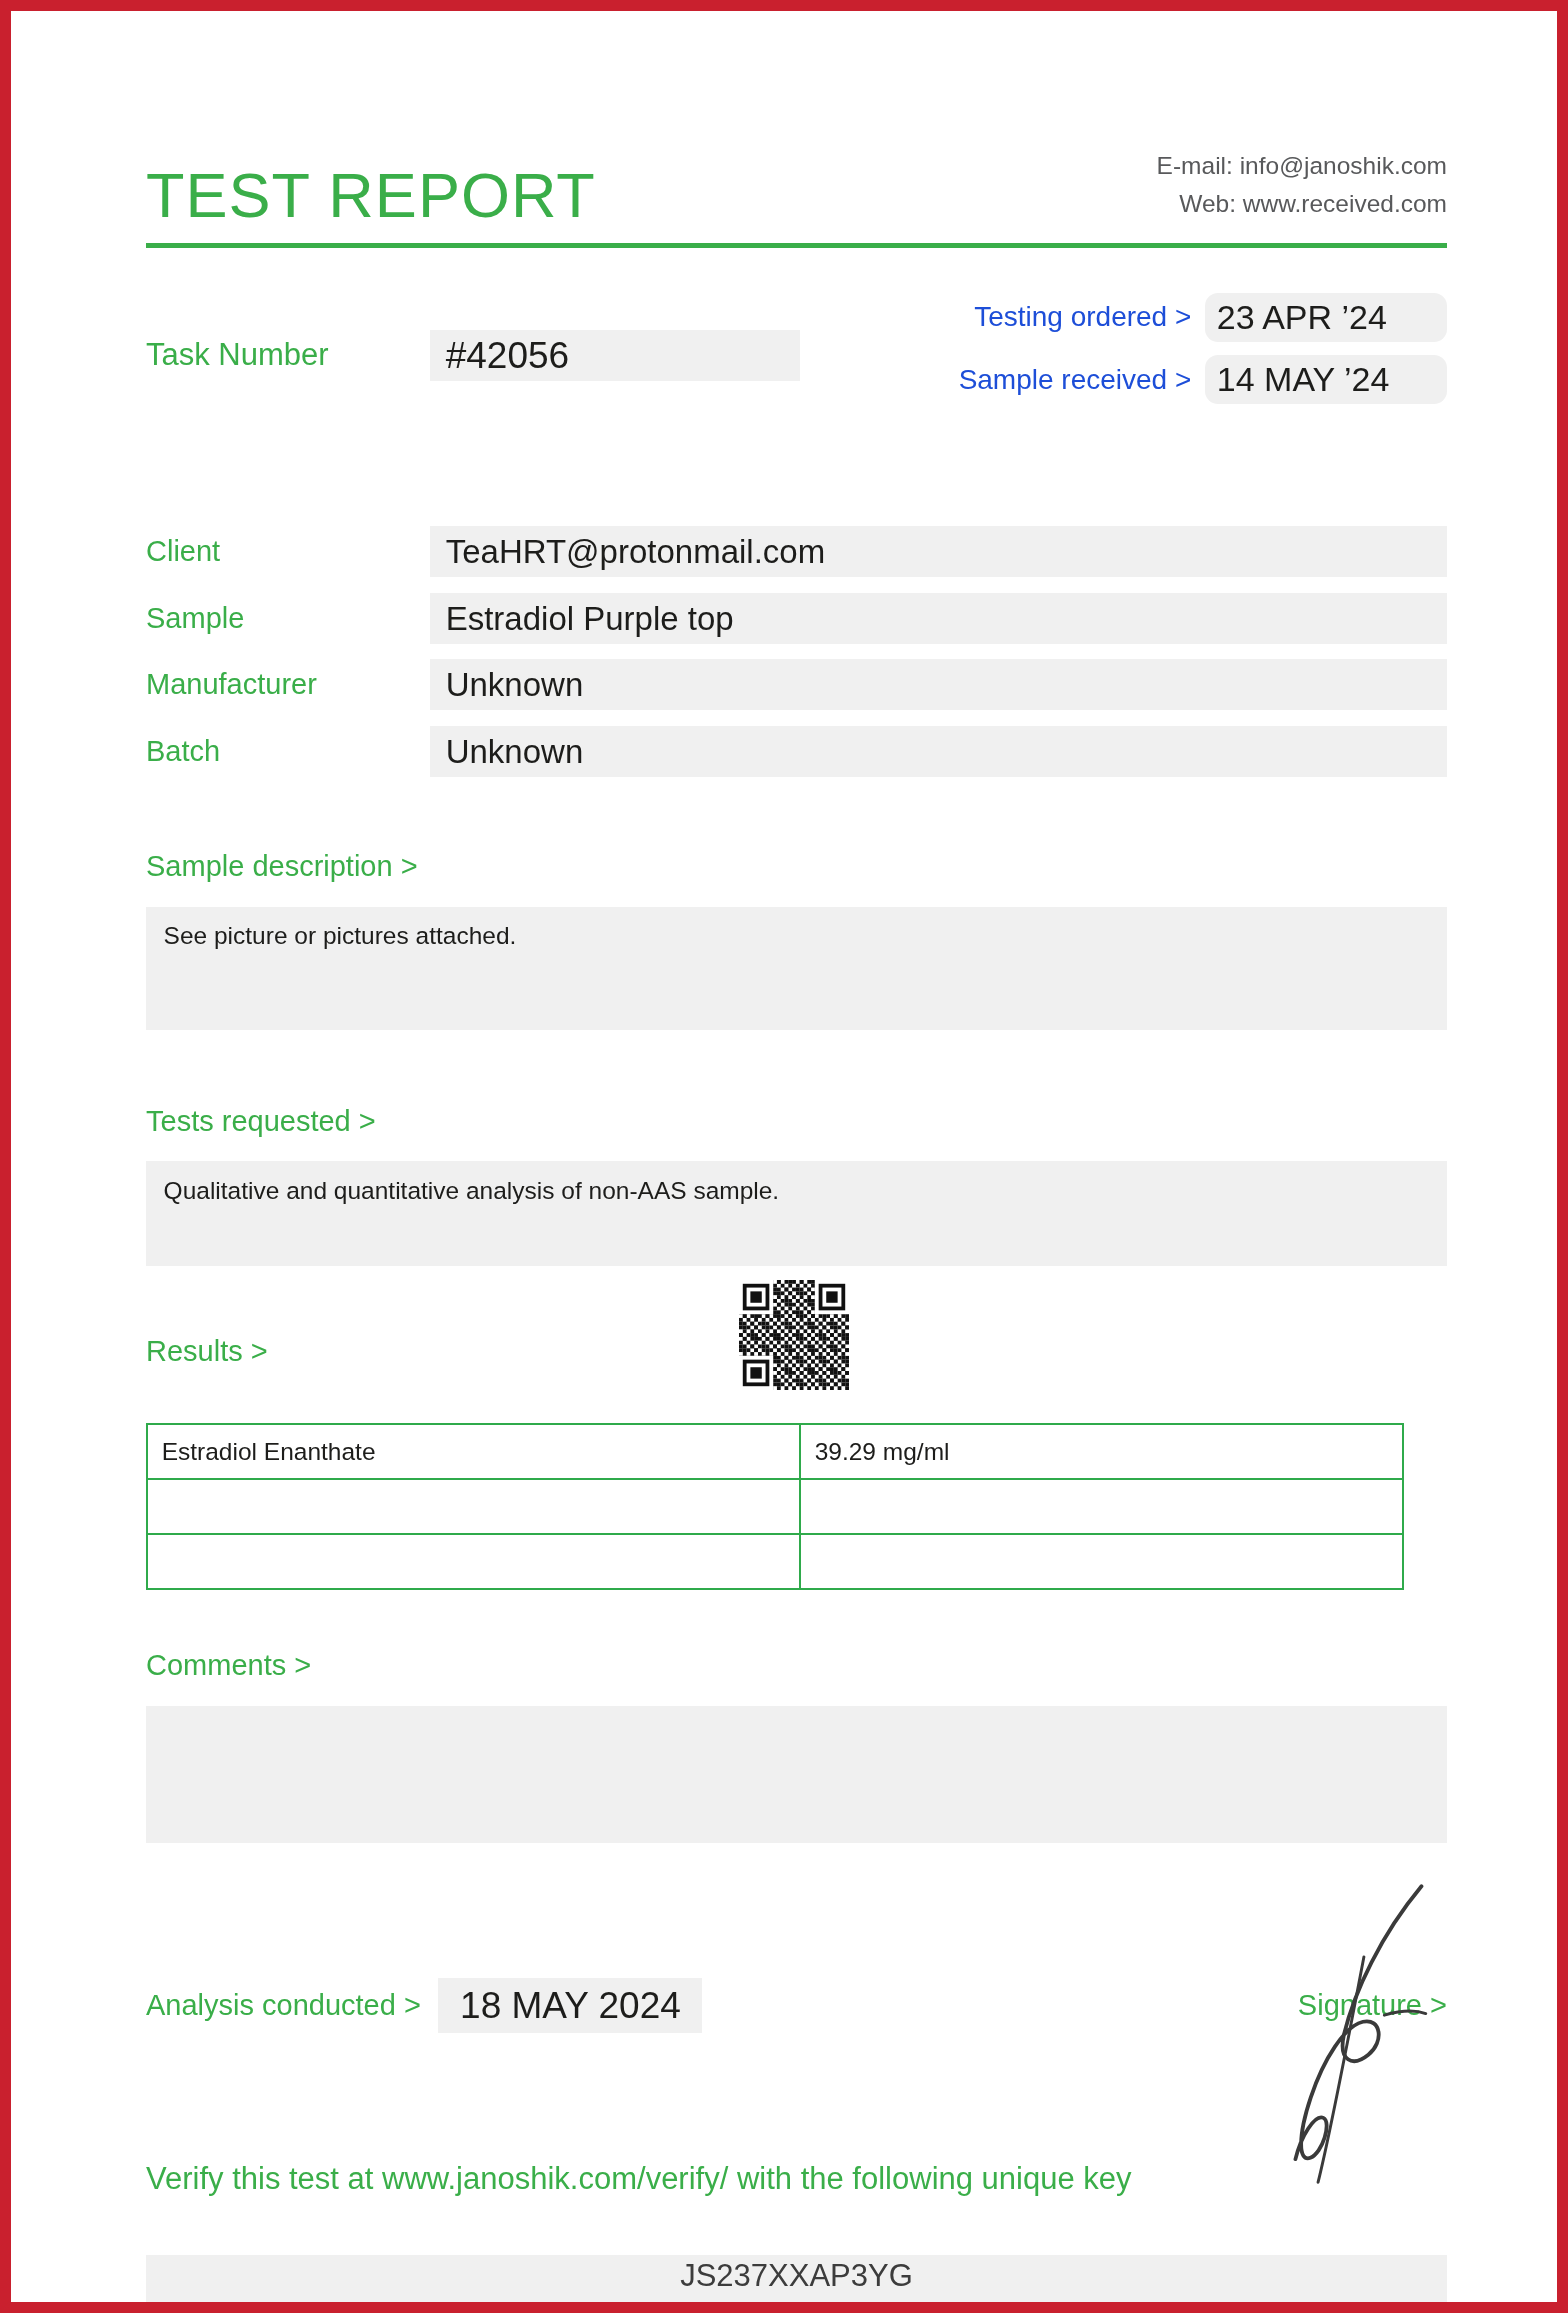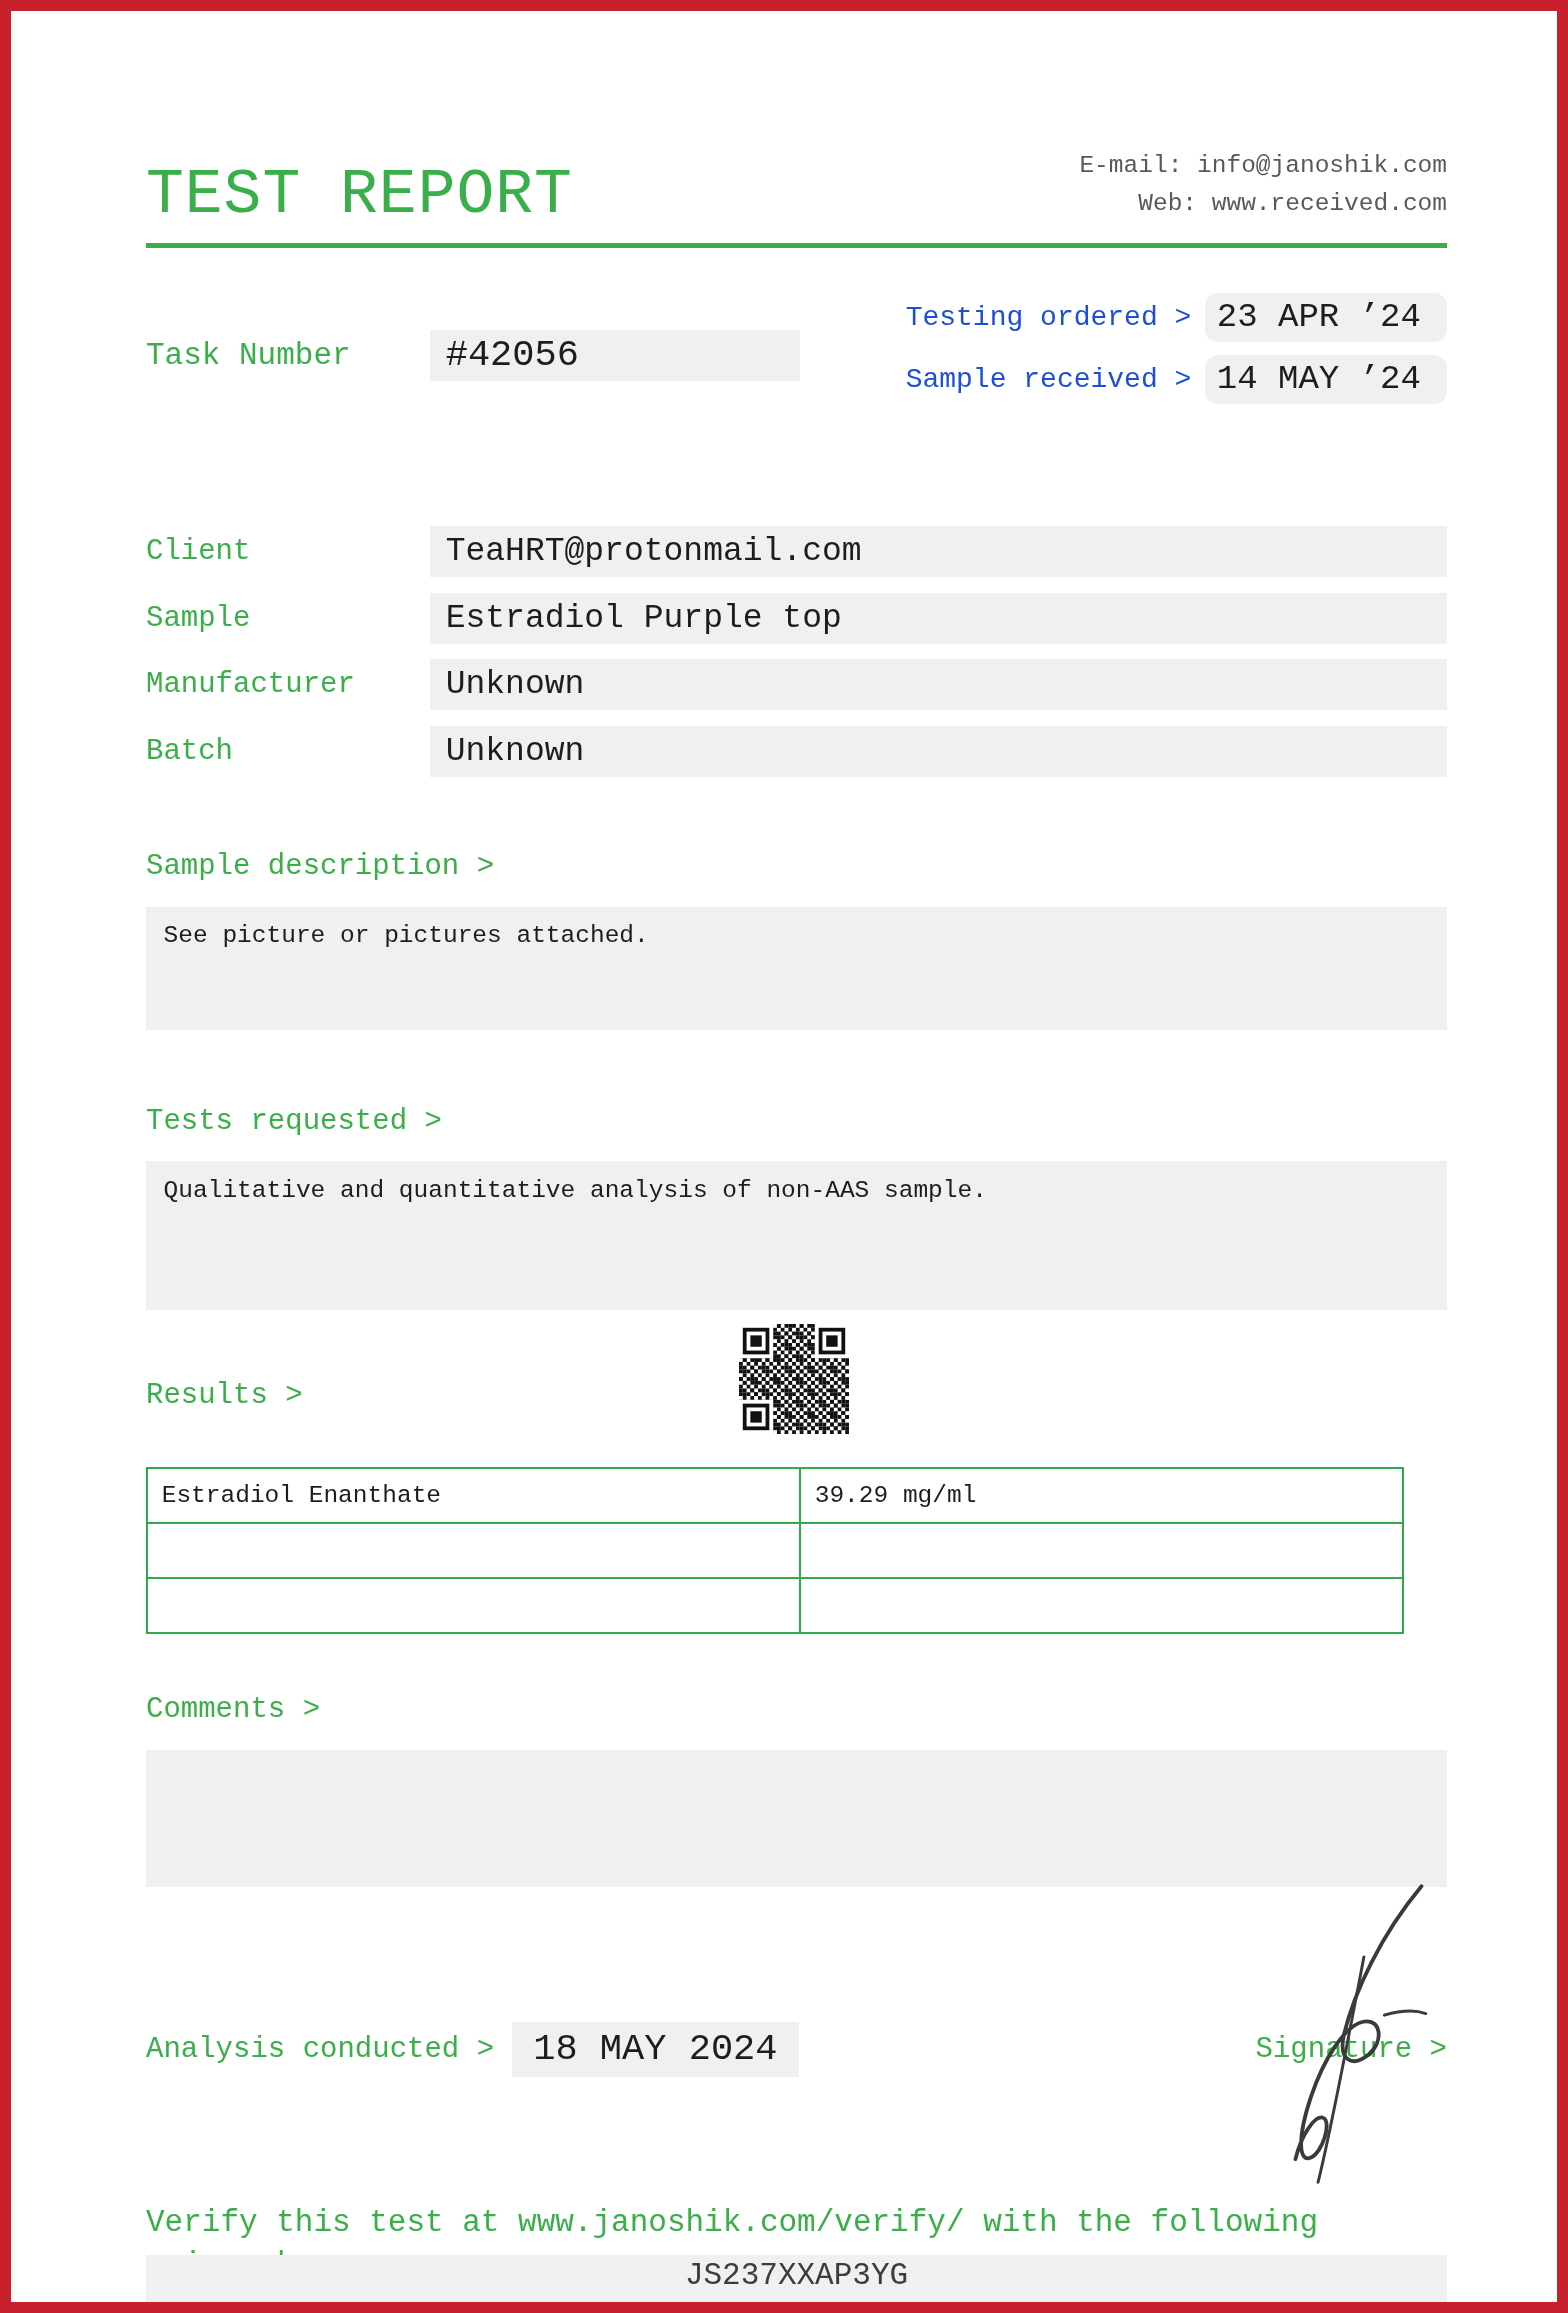--- a/index.html
+++ b/index.html
@@ -4,21 +4,21 @@
 <style>
   * { box-sizing: border-box; }
   body { margin: 0; background: #888; }
   .page {
     position: relative;
     width: 1568px; height: 2313px;
     margin: 0 auto;
     background: #fff;
     border: 11.8px solid #c9202e;
     overflow: hidden;
-    font-family: Liberation Mono, monospace;
+    font-family: Liberation Sans, sans-serif;
     color: #1d1d1b;
   }
   .inner { padding: 47px 110px 0 135px; }
 
   
   .hdr { display: flex; justify-content: space-between; align-items: flex-end; height: 169px; }
   .title { margin: 0; font-size: 63px; font-weight: normal; letter-spacing: 1px; color: #3aae49; line-height: 1; }
   .logo { text-align: center; margin-left: -59px; }
   .logo svg { display: block; width: 147px; height: 94px; margin: 0 auto -3.9px auto; }
   .logo-text { font-size: 39px; font-weight: bold; letter-spacing: 1px; line-height: 1.1; }
@@ -41,21 +41,21 @@
   .drow { display: flex; align-items: center; margin-bottom: 15.7px; }
   .dlabel { width: 284px; color: #3aae49; font-size: 29px; }
   .dvalue { flex: 1; background: #f0f0f0; height: 51px; line-height: 51px; font-size: 33px; padding: 0 15.7px; white-space: nowrap; overflow: hidden; }
 
   
   .sec-heading { margin: 0; font-weight: normal; color: #3aae49; font-size: 29px; line-height: 41px; }
   .mt-sd { margin-top: 69px; }
   .mt-tr { margin-top: 71px; }
   .graybox { background: #f0f0f0; margin-top: 19.6px; padding: 11.8px 17.6px; font-size: 24.5px; line-height: 1.5; }
   .box-sd { height: 123px; }
-  .box-tr { height: 149px; }
+  .box-tr { height: 105px; }
   .box-comments { height: 137px; }
 
   
   .results { position: relative; margin-top: 65px; }
   .qr { position: absolute; left: 593px; top: -51px; width: 110px; height: 110px; }
   .rtable { border-collapse: collapse; margin-top: 51px; table-layout: fixed; width: 1256px; }
   .rtable td { border: 2.9px solid #2faa4b; height: 55px; font-size: 24.5px; padding: 0 13.7px; background: #fff; }
   .col-substance { width: 653px; }
   .col-amount { width: 603px; }
 

